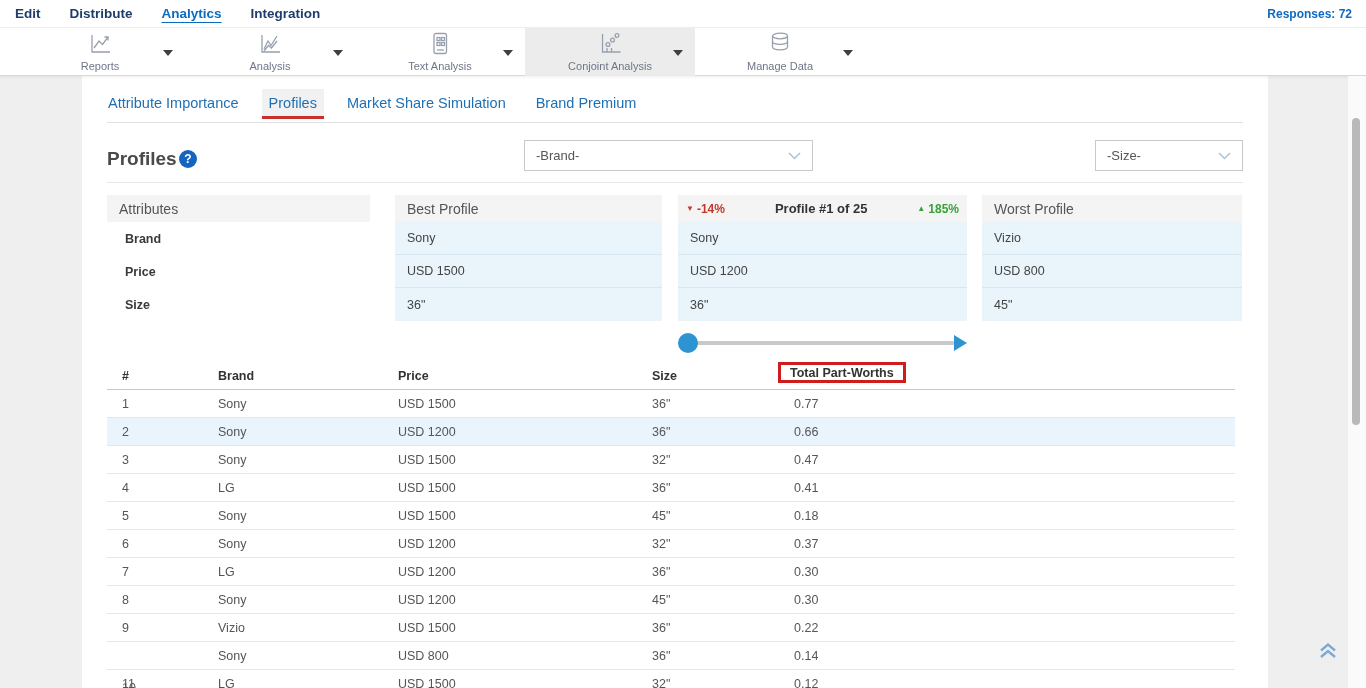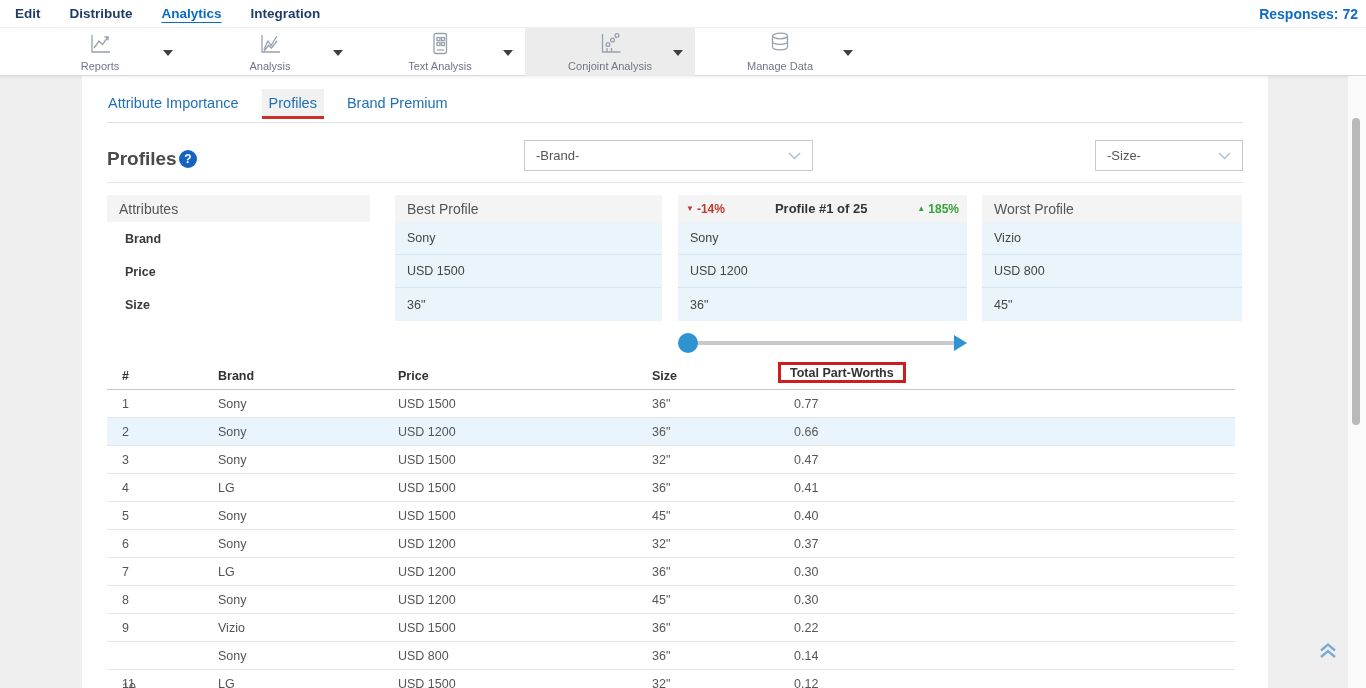--- a/index.html
+++ b/index.html
@@ -8,21 +8,21 @@
     position:relative; background:#efefef; overflow:hidden;
     font-family:"Liberation Sans","DejaVu Sans",sans-serif; color:#444;
   }
 
   
   .topnav { position:absolute; top:0; left:0; width:1366px; height:28px; background:#fff;
     display:flex; align-items:center; padding-left:15px; border-bottom:1px solid #ededed; z-index:6; }
   .nav-items { display:flex; align-items:center; }
   .nav-item { font-size:13.5px; font-weight:700; color:#1e3d6b; margin-right:29px; cursor:pointer; white-space:nowrap; }
   .nav-item.active { color:#0a6cc0; text-decoration:underline; text-underline-offset:4px; }
-  .responses { margin-left:auto; margin-right:8px; font-size:14px; font-weight:700; color:#0f6ac4; }
+  .responses { margin-left:auto; margin-right:14px; font-size:12px; font-weight:700; color:#0f6ac4; }
 
   
   .toolbar { position:absolute; top:28px; left:0; width:1366px; height:48px; background:#fff;
     border-bottom:1px solid #d9d9d9; box-shadow:0 1px 3px rgba(0,0,0,.07); z-index:5; }
   .tb-cell { position:absolute; top:0; width:170px; height:48px; cursor:pointer; }
   .tb-cell.selected { background:#ececec; }
   .tb-icon { position:absolute; left:50%; transform:translateX(-50%); top:3px; width:26px; height:26px; }
   .tb-label { position:absolute; top:32px; width:100%; text-align:center; font-size:11px; color:#6e7787; }
   .tb-caret { position:absolute; right:12px; top:22px; width:0; height:0;
     border-left:5px solid transparent; border-right:5px solid transparent; border-top:6px solid #3f3f3f; }
@@ -166,20 +166,21 @@
         </svg></span>
       <div class="tb-label">Manage Data</div>
       <span class="tb-caret"></span>
     </div>
   </div>
 
 <div class="panel">
   <div class="tabs">
       <div class="tab">Attribute Importance</div>
       <div class="tab active">Profiles</div>
+      <div class="tab">Market Share Simulation</div>
       <div class="tab">Brand Premium</div>
     </div>
   <div class="tabs-divider"></div>
 
   <div class="page-title">Profiles</div>
   <div class="help-icon">?</div>
   <div class="title-divider"></div>
 
   <div class="dd dd-brand">
     <span>-Brand-</span>
@@ -280,21 +281,21 @@
           <span class="t-cell" style="left: 111px;">LG</span>
           <span class="t-cell" style="left: 291px;">USD 1500</span>
           <span class="t-cell" style="left: 545px;">36"</span>
           <span class="t-cell" style="left: 687px;">0.41</span>
         </div>
         <div class="t-row">
           <span class="t-cell" style="left: 15px;">5</span>
           <span class="t-cell" style="left: 111px;">Sony</span>
           <span class="t-cell" style="left: 291px;">USD 1500</span>
           <span class="t-cell" style="left: 545px;">45"</span>
-          <span class="t-cell" style="left: 687px;">0.40</span>
+          <span class="t-cell" style="left: 687px;">0.18</span>
         </div>
         <div class="t-row">
           <span class="t-cell" style="left: 15px;">6</span>
           <span class="t-cell" style="left: 111px;">Sony</span>
           <span class="t-cell" style="left: 291px;">USD 1200</span>
           <span class="t-cell" style="left: 545px;">32"</span>
           <span class="t-cell" style="left: 687px;">0.37</span>
         </div>
         <div class="t-row">
           <span class="t-cell" style="left: 15px;">7</span>

